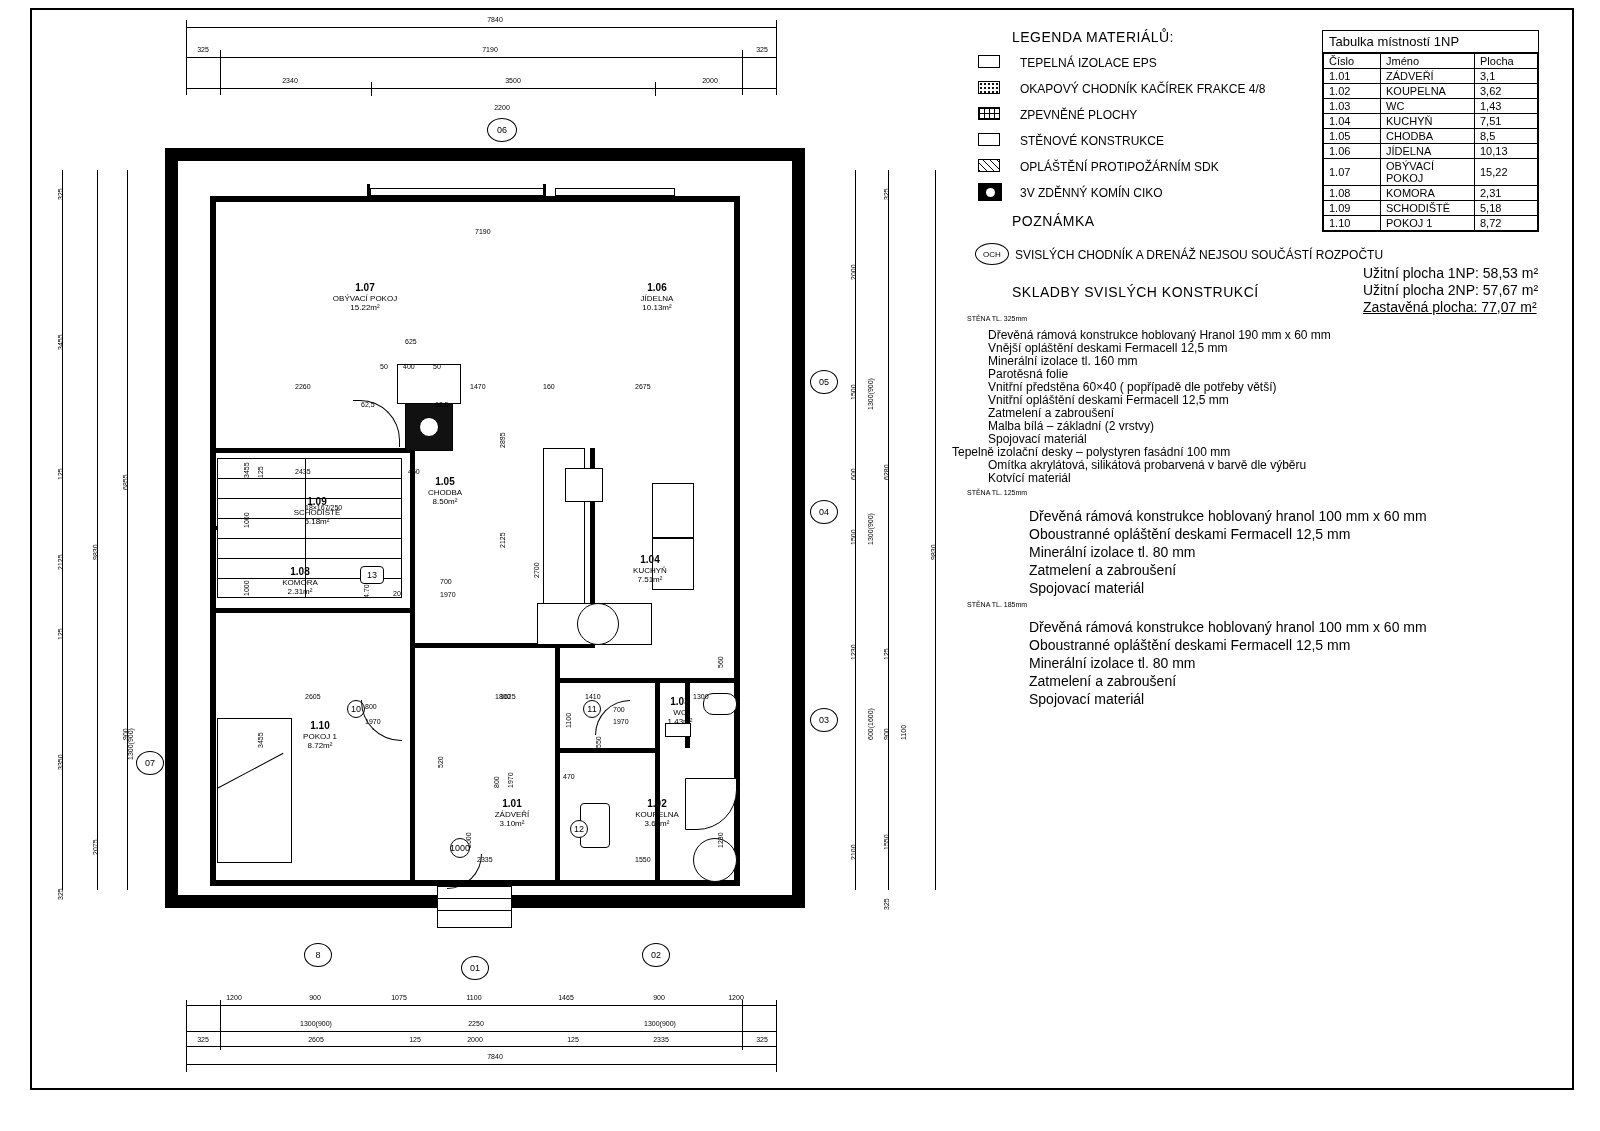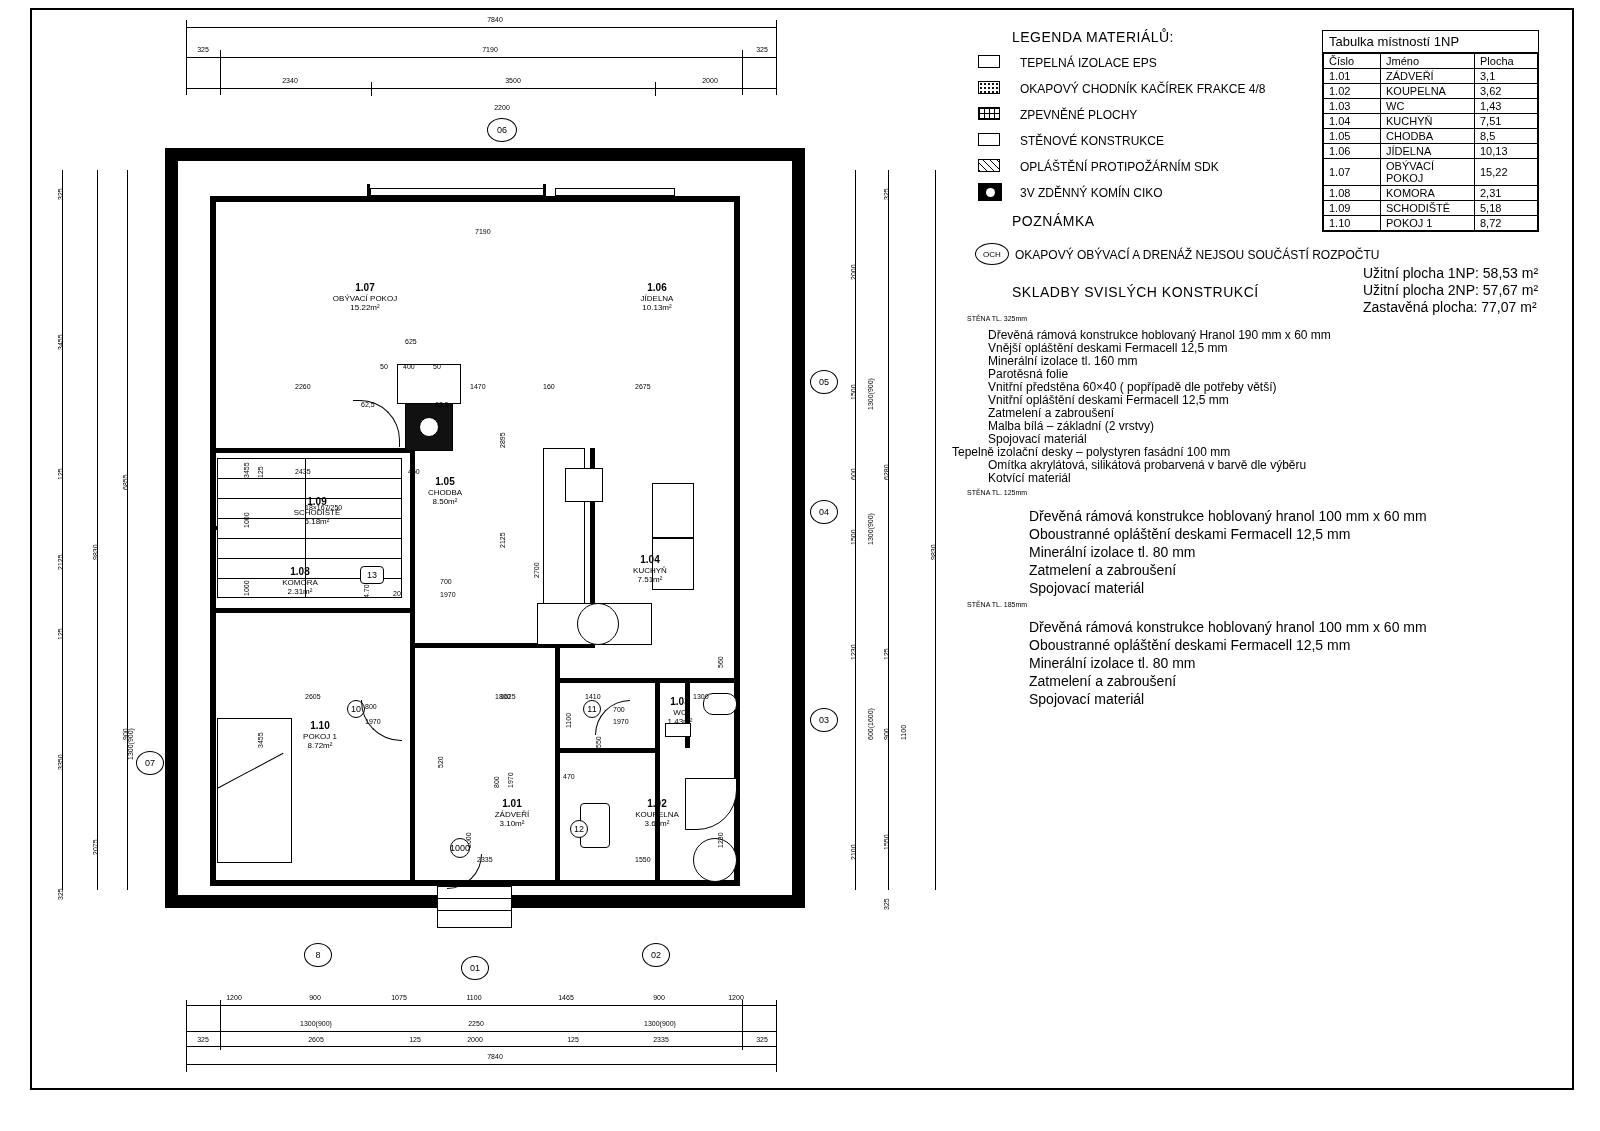--- a/index.html
+++ b/index.html
@@ -342,21 +342,21 @@
   </div>
   <div class="abs" style="left:978px;top:183px;">
     <div class="chim" style="position:absolute;left:0;top:0;">
         <i></i>
       </div>
     <div class="txt sm" style="left:42px;top:4px;text-align:right;">3V ZDĚNNÝ KOMÍN CIKO</div>
   </div>
 
   <div class="txt md" style="left:975px;top:214px;letter-spacing:0.5px;">POZNÁMKA</div>
   <div class="circ" style="left:975px;top:243px;width:32px;height:20px;border-radius:50%;font-size:8px;">OCH</div>
-  <div class="txt sm" style="left:1015px;top:249px;">OKAPOVÝ OBÝVACÍ A DRENÁŽ NEJSOU SOUČÁSTÍ ROZPOČTU</div>
+  <div class="txt sm" style="left:1015px;top:249px;">SVISLÝCH CHODNÍK A DRENÁŽ NEJSOU SOUČÁSTÍ ROZPOČTU</div>
 
   <div class="txt md" style="left:975px;top:285px;letter-spacing:0.5px;">SKLADBY SVISLÝCH KONSTRUKCÍ</div>
 
   <div class="txt xs" style="left:967px;top:315px;">STĚNA TL. 325mm</div>
   <div class="txt sm" style="left:988px;top:329px;">Dřevěná rámová konstrukce hoblovaný Hranol 190 mm x 60 mm</div>
   <div class="txt sm" style="left:988px;top:342px;">Vnější opláštění deskami Fermacell 12,5 mm</div>
   <div class="txt sm" style="left:988px;top:355px;">Minerální izolace tl. 160 mm</div>
   <div class="txt sm" style="left:988px;top:368px;">Parotěsná folie</div>
   <div class="txt sm" style="left:988px;top:381px;">Vnitřní předstěna 60×40 ( popřípadě dle potřeby větší)</div>
   <div class="txt sm" style="left:988px;top:394px;">Vnitřní opláštění deskami Fermacell 12,5 mm</div>
@@ -440,14 +440,14 @@
         <tr>
             <td>1.10</td>
             <td>POKOJ 1</td>
             <td>8,72</td>
           </tr>
       </tbody>
     </table>
   </div>
   <div class="txt md" style="left:1326px;top:266px;">Užitní plocha 1NP: 58,53 m²</div>
   <div class="txt md" style="left:1326px;top:283px;">Užitní plocha 2NP: 57,67 m²</div>
-  <div class="txt md" style="left:1326px;top:300px;">Zastavěná plocha: 77,07 m²</div>
+  <div class="txt md" style="left:1326px;top:300px;text-decoration:underline;">Zastavěná plocha: 77,07 m²</div>
 </div>
 
 </body></html>

